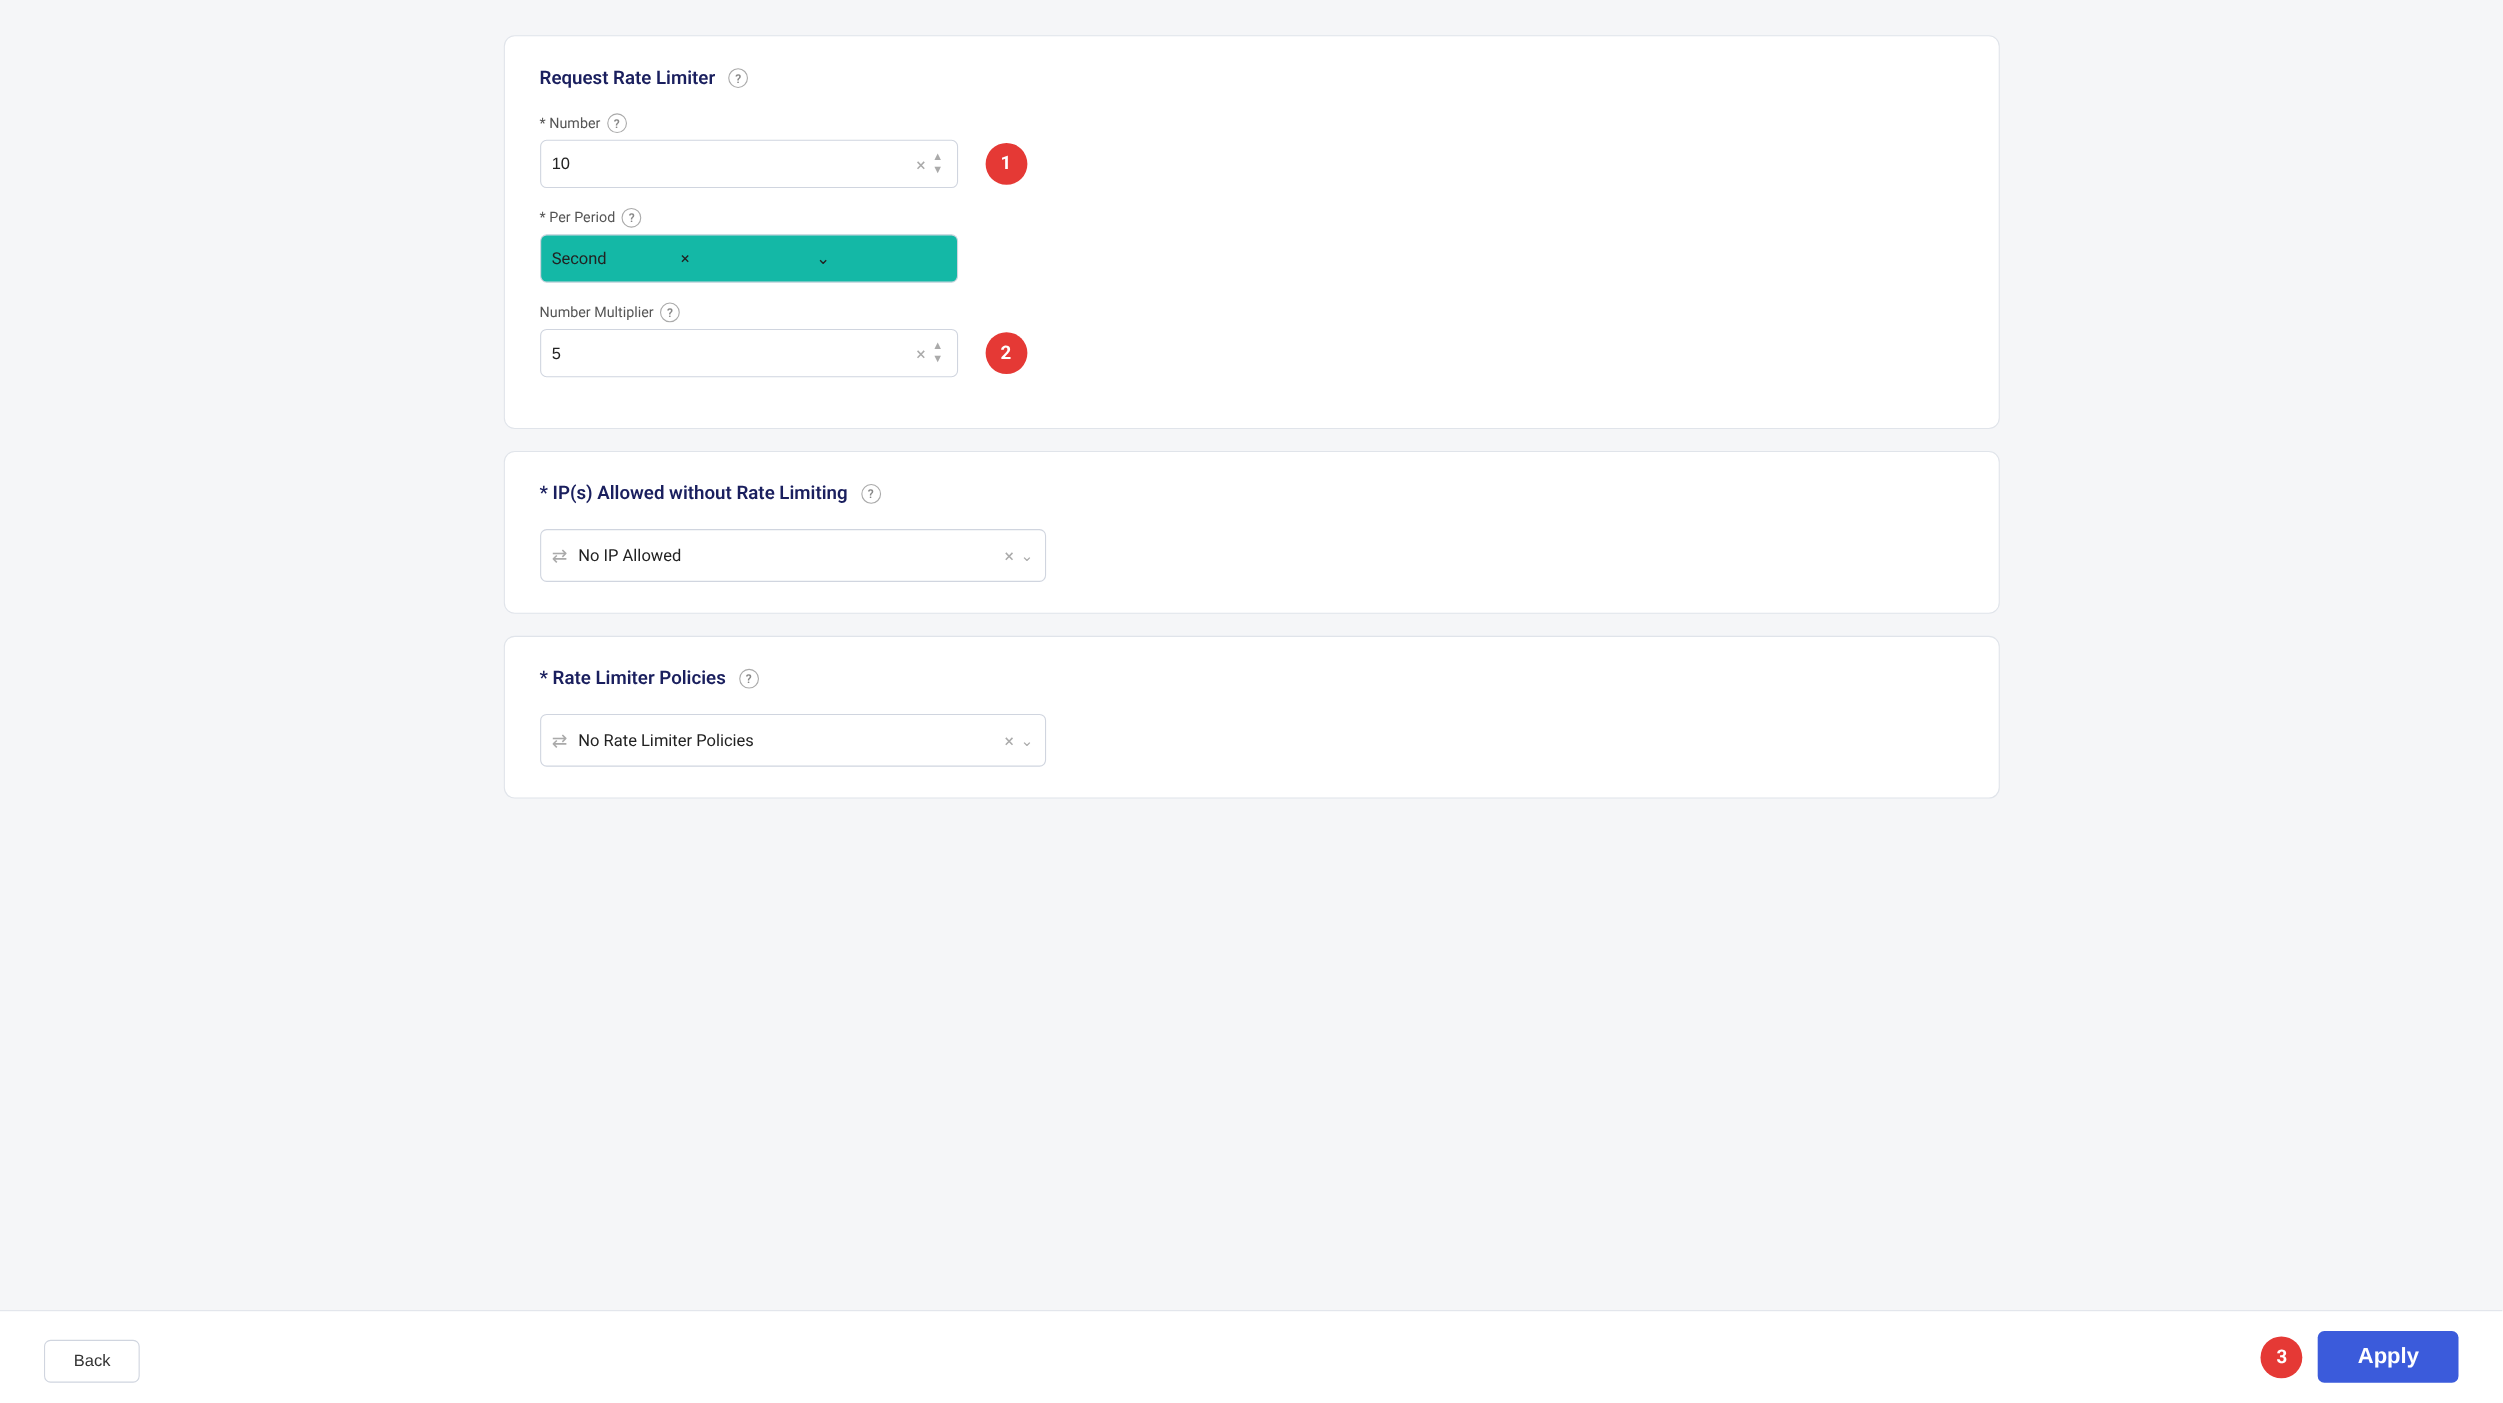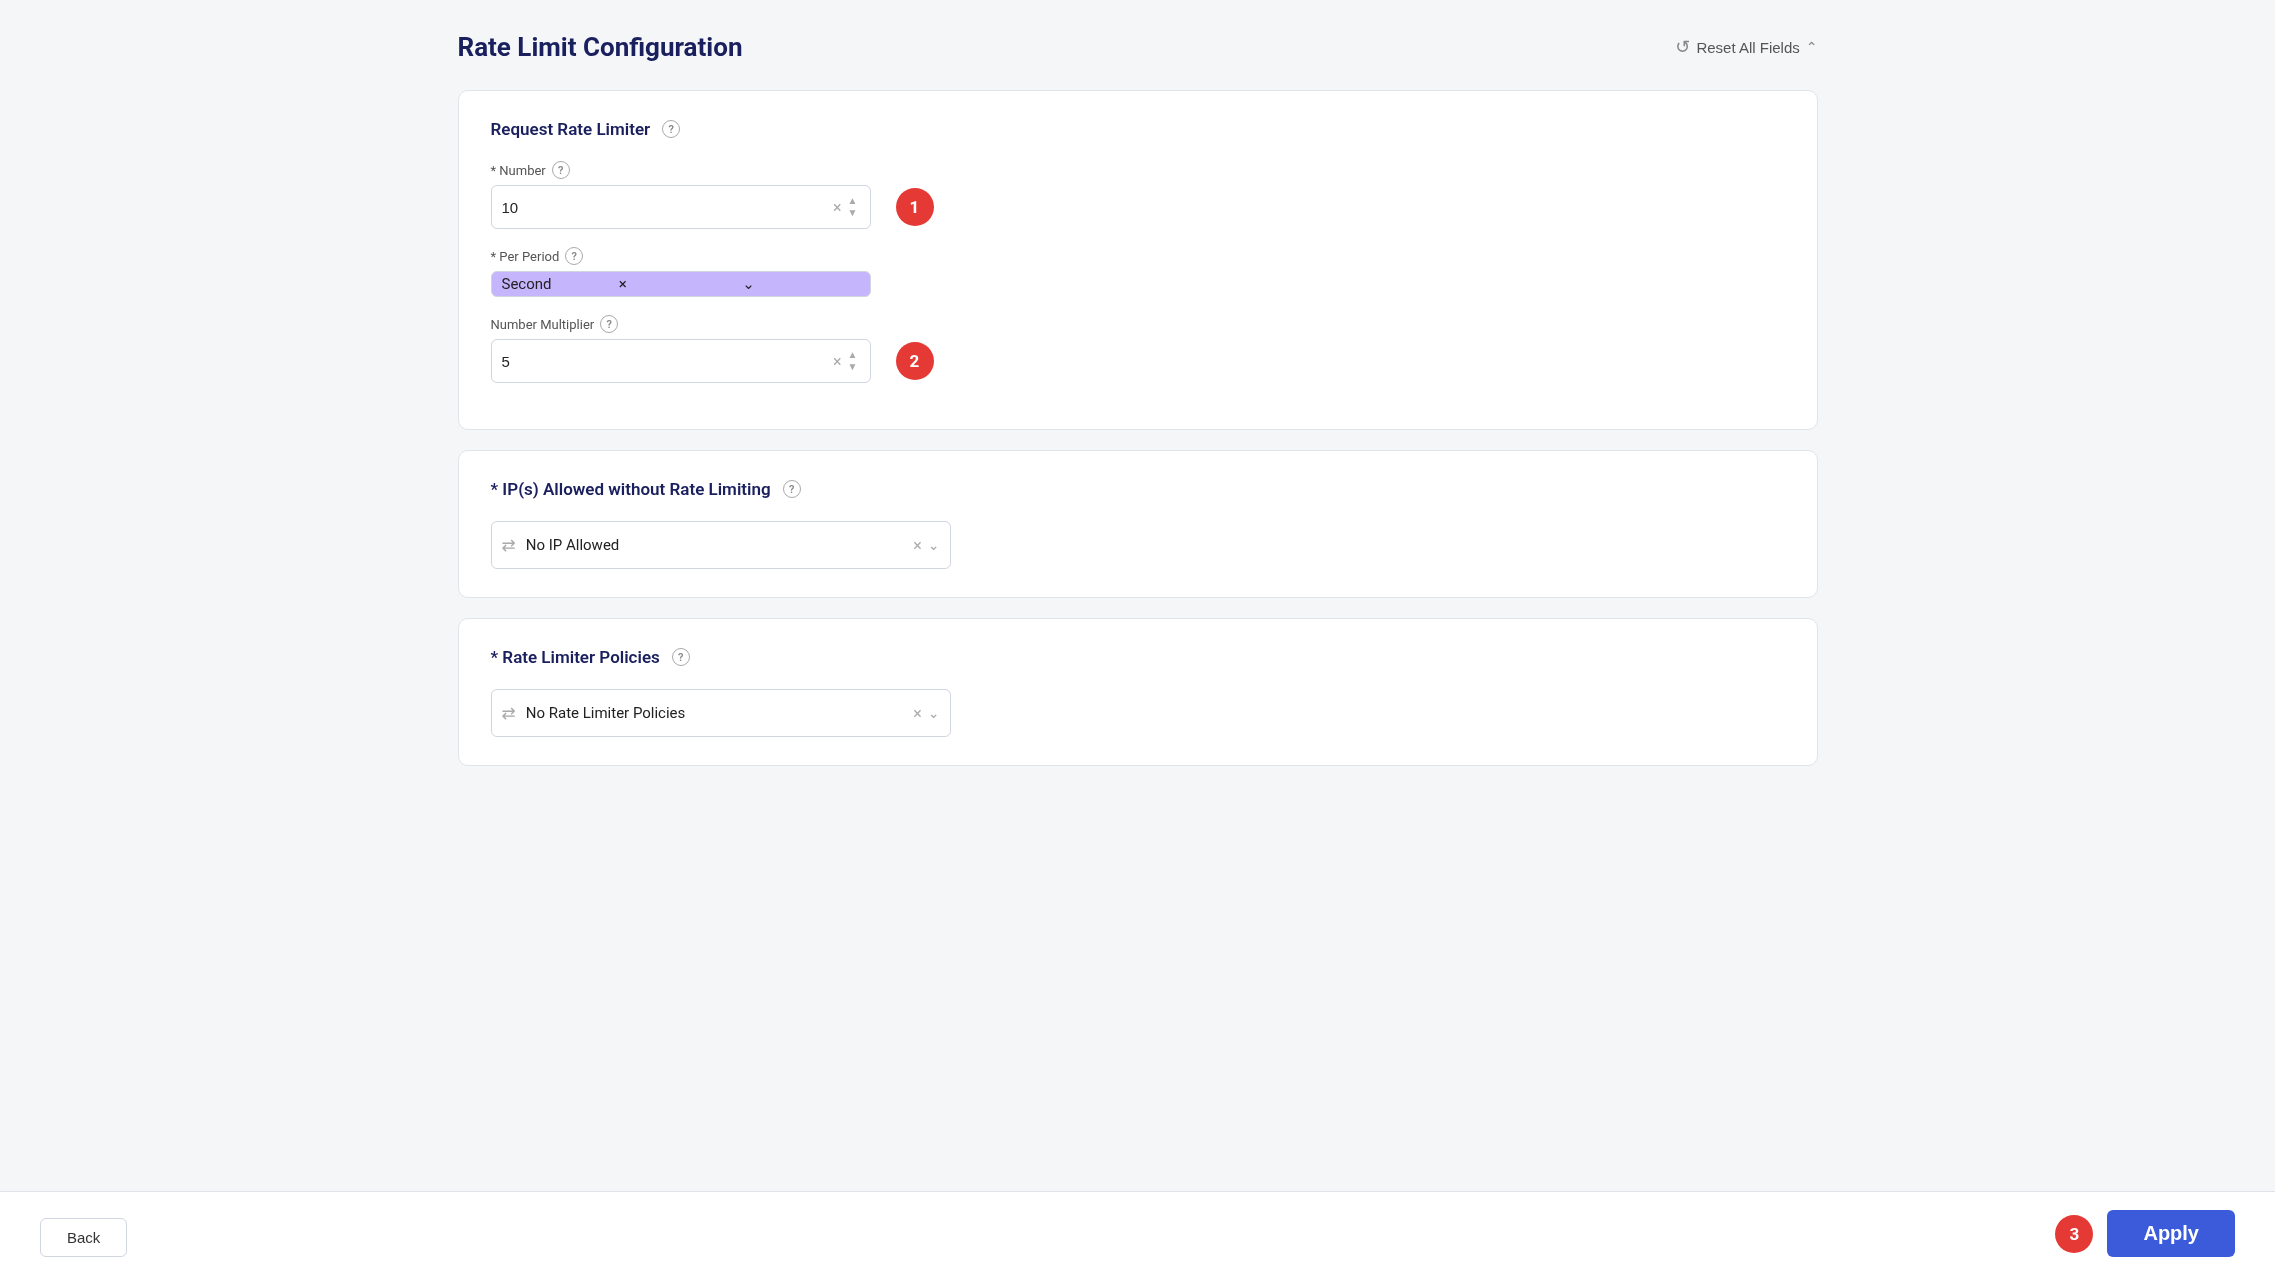--- a/index.html
+++ b/index.html
@@ -127,23 +127,23 @@
       color: #aaa;
       font-size: 10px;
       line-height: 1;
       padding: 1px 2px;
     }
     .select-wrapper {
       display: flex;
       align-items: center;
       border: 1.5px solid #d0d5df;
       border-radius: 6px;
-      background: #c4b5fd;
+      background: #14b8a6;
       padding: 0 10px;
-      height: 26px;
+      height: 44px;
       width: 380px;
       cursor: pointer;
     }
     .select-wrapper span {
       flex: 1;
       font-size: 15px;
       color: #222;
     }
     .select-clear {
       color: #aaa;
@@ -234,28 +234,20 @@
       font-size: 20px;
       font-weight: 600;
       cursor: pointer;
     }
   </style>
 </head>
 <body>
 
 <div class="page-container">
 
-  <div class="page-header">
-    <h1 class="page-title">Rate Limit Configuration</h1>
-    <button class="reset-btn">
-      <span class="reset-icon">↺</span>
-      <span>Reset All Fields</span>
-      <span class="chevron-up-icon">⌃</span>
-    </button>
-  </div>
 
   <div class="section-card">
     <div class="section-title">
       <span>Request Rate Limiter</span>
       <span class="help-icon">?</span>
     </div>
 
     <div class="field-group">
       <div class="field-label">
         <span>* Number</span>

